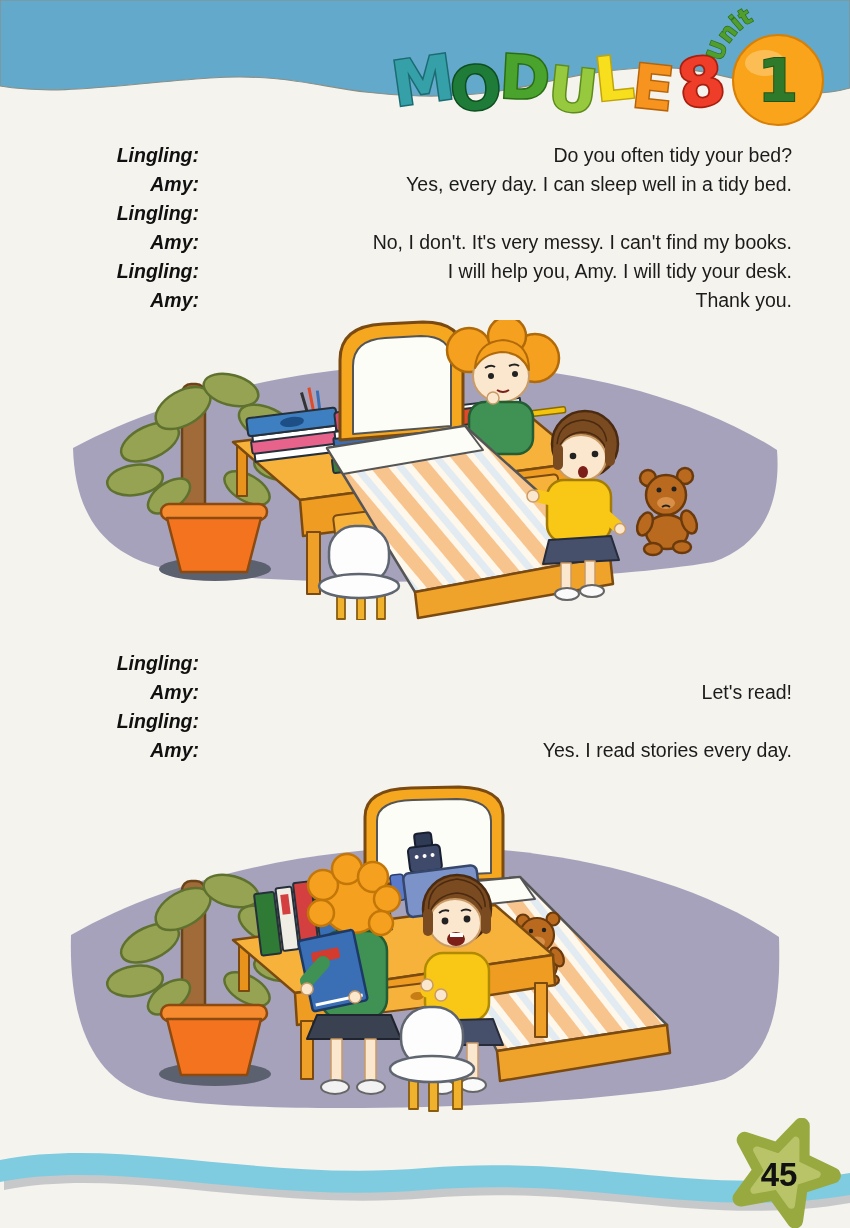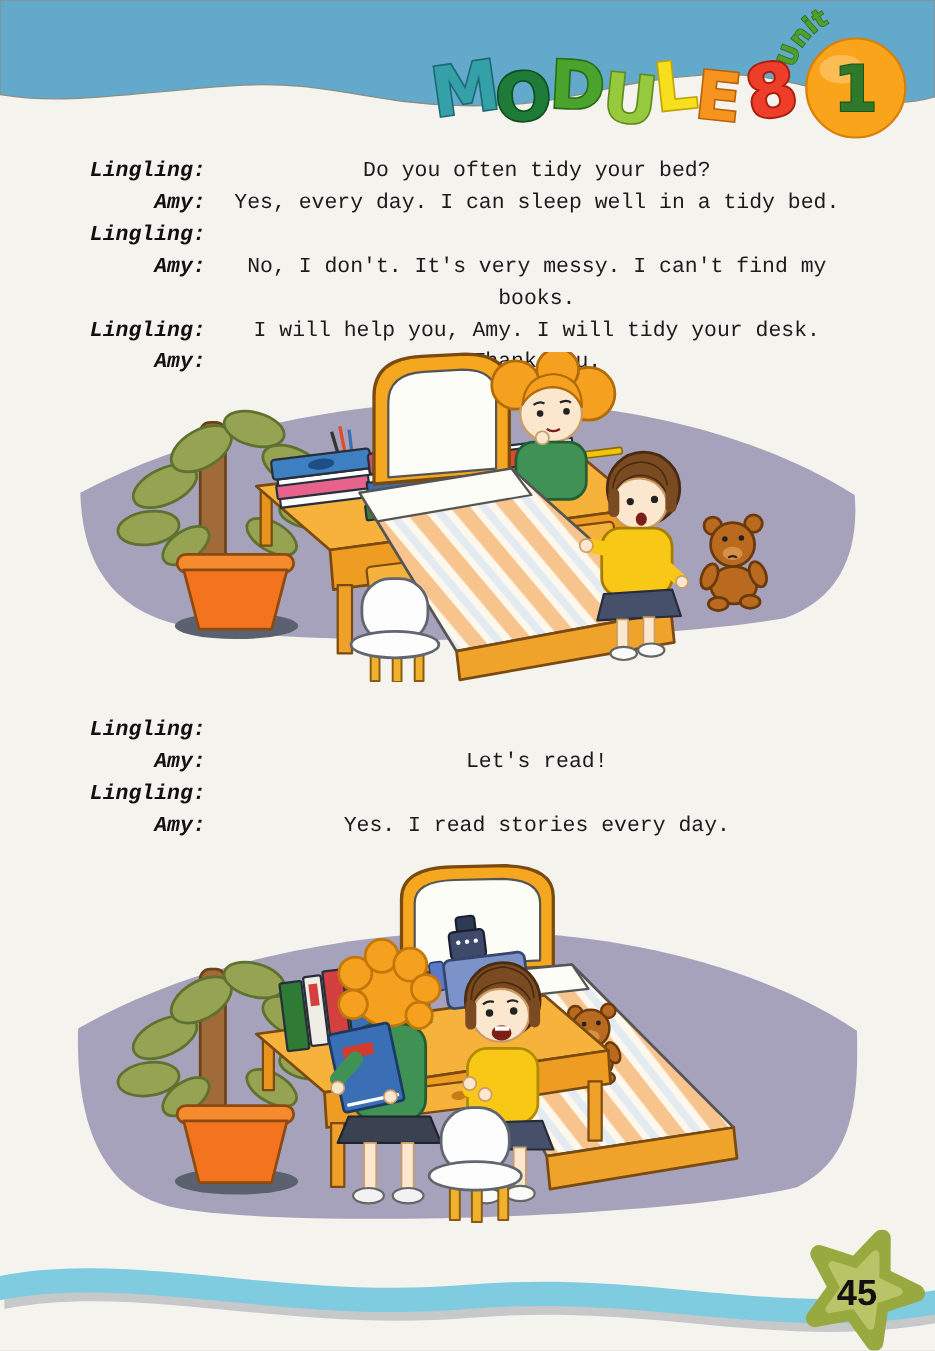--- a/index.html
+++ b/index.html
@@ -1,24 +1,24 @@
 <!DOCTYPE html>
 <html><head>
 <meta charset="utf-8">
 <style>
   html,body{margin:0;padding:0;background:#d8d8d8;}
   .page{position:relative;width:850px;height:1228px;background:#f5f3ee;overflow:hidden;
         font-family:"Liberation Sans",sans-serif;}
   svg{display:block;}
   .abs{position:absolute;}
-  .dlg{position:absolute;left:0;width:780px;font-family:Liberation Mono, monospace;}
+  .dlg{position:absolute;left:12px;width:780px;}
   .dlg-row{display:flex;font-size:19.5px;line-height:29px;color:#1b1b1b;}
   .spk{flex:0 0 196px;text-align:right;font-weight:bold;font-style:italic;color:#101010;
        padding-right:9px;box-sizing:border-box;}
-  .txt{flex:1;text-align:center;}
+  .txt{flex:1;text-align:right;}
   #dialogue-1{top:141px;}
   #dialogue-2{top:649px;}
   .hdr-letter{font-family:"DejaVu Sans",sans-serif;font-weight:bold;paint-order:stroke;}
   .badge-txt{font-family:"DejaVu Sans",sans-serif;font-weight:bold;paint-order:stroke;}
   .pageno{font-family:"Liberation Sans",sans-serif;font-weight:bold;}
 </style>
 </head>
 <body>
 
 <div class="page">

